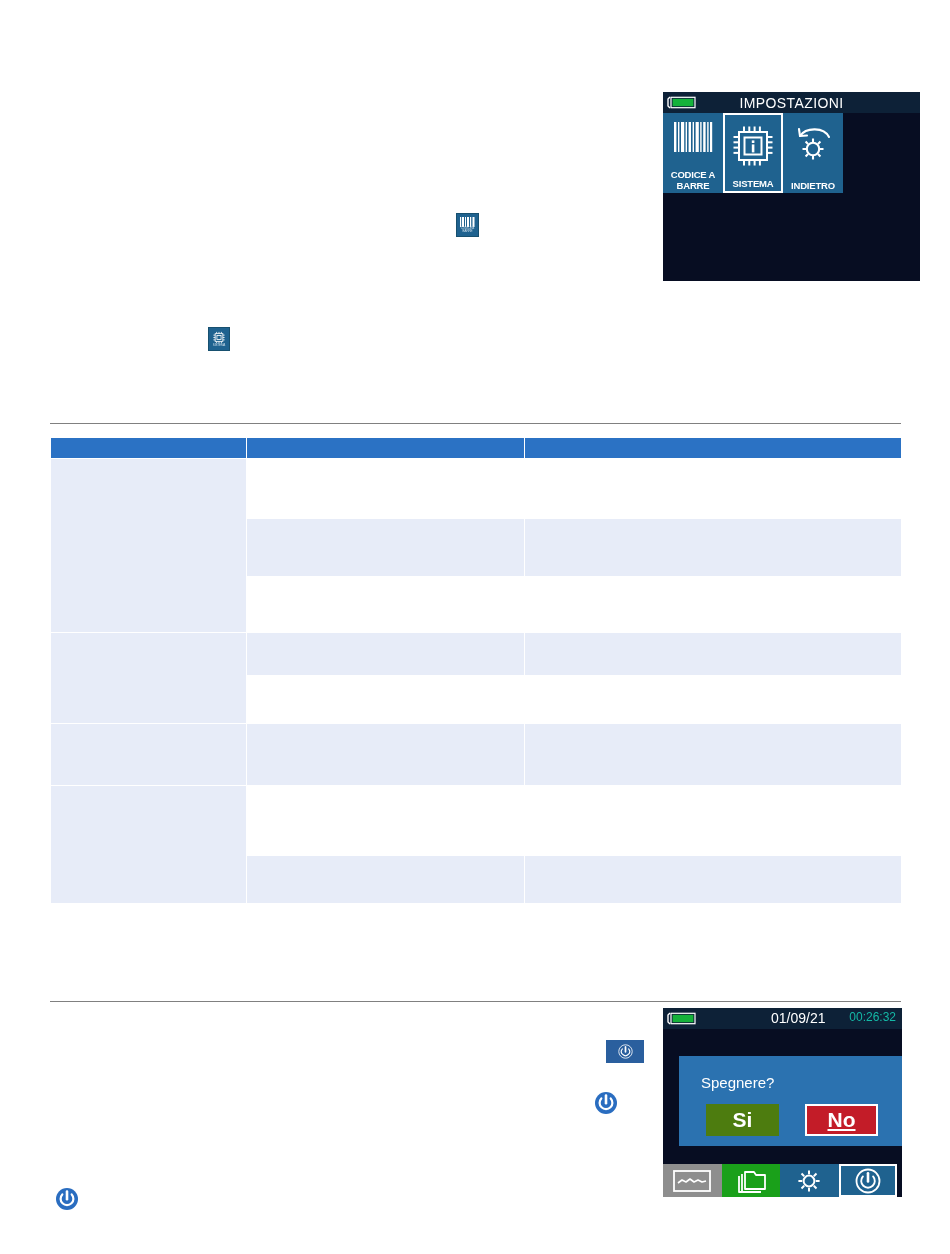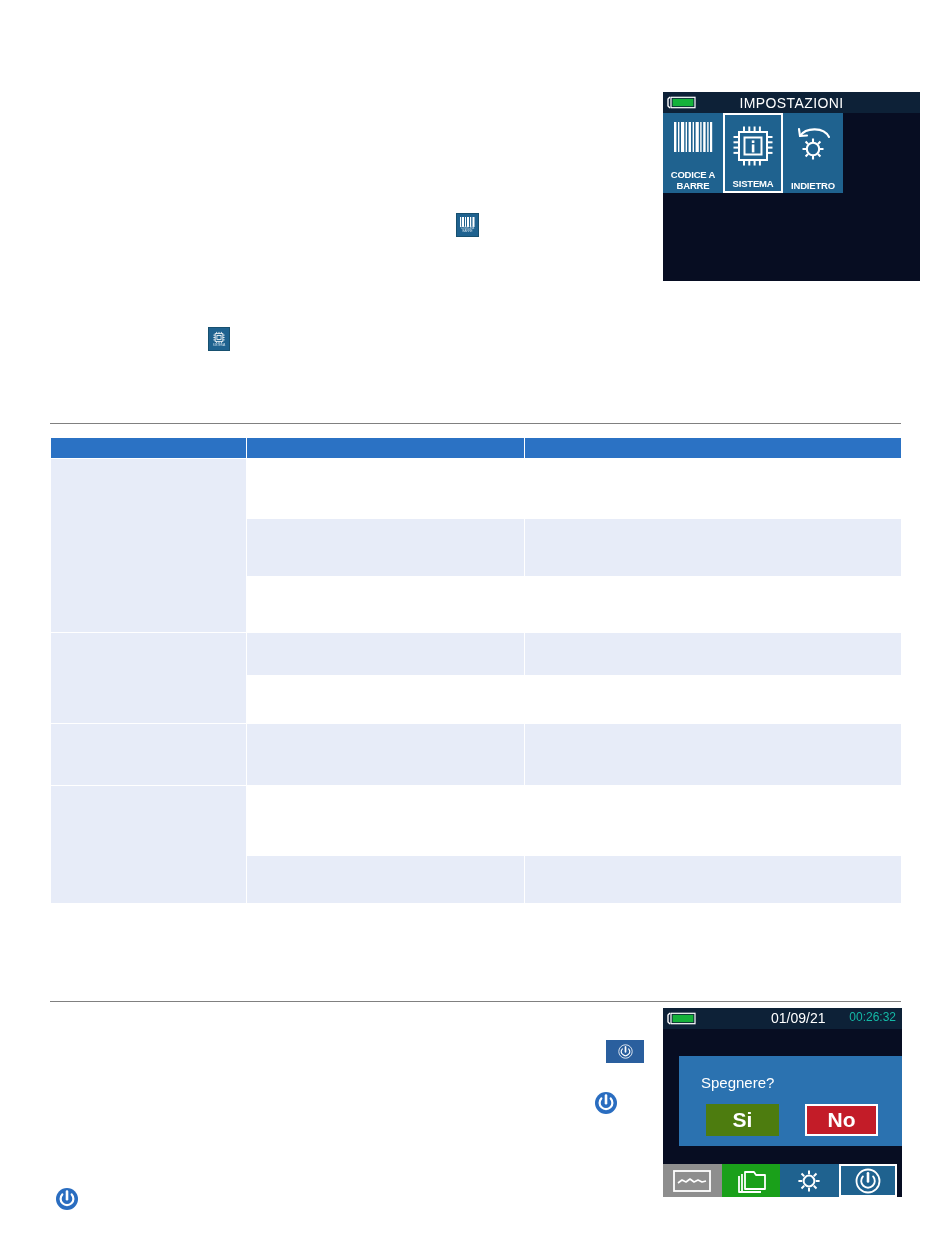--- a/index.html
+++ b/index.html
@@ -138,21 +138,21 @@
     position:absolute;
     color:#ffffff;font-size:15px;
   }
   .dlg-btn{
     position:absolute;
     display:flex;align-items:center;justify-content:center;
     color:#ffffff;font-size:21px;font-weight:bold;
     box-sizing:border-box;
   }
   .btn-yes{background:#4d7c0f;}
-  .btn-no{background:#c31c28;border:2px solid #ffffff;}
+  .btn-no{background:#c31c28;border:2px solid #ffffff;text-decoration:underline;}
 
   
   .navbar{position:absolute;left:0;bottom:0;display:flex;}
   .navcell{
     width:58.5px;height:33px;
     display:flex;align-items:center;justify-content:center;
     box-sizing:border-box;
   }
   .nav-wave{background:#8e8e8e;}
   .nav-folder{background:#1aa01a;}

